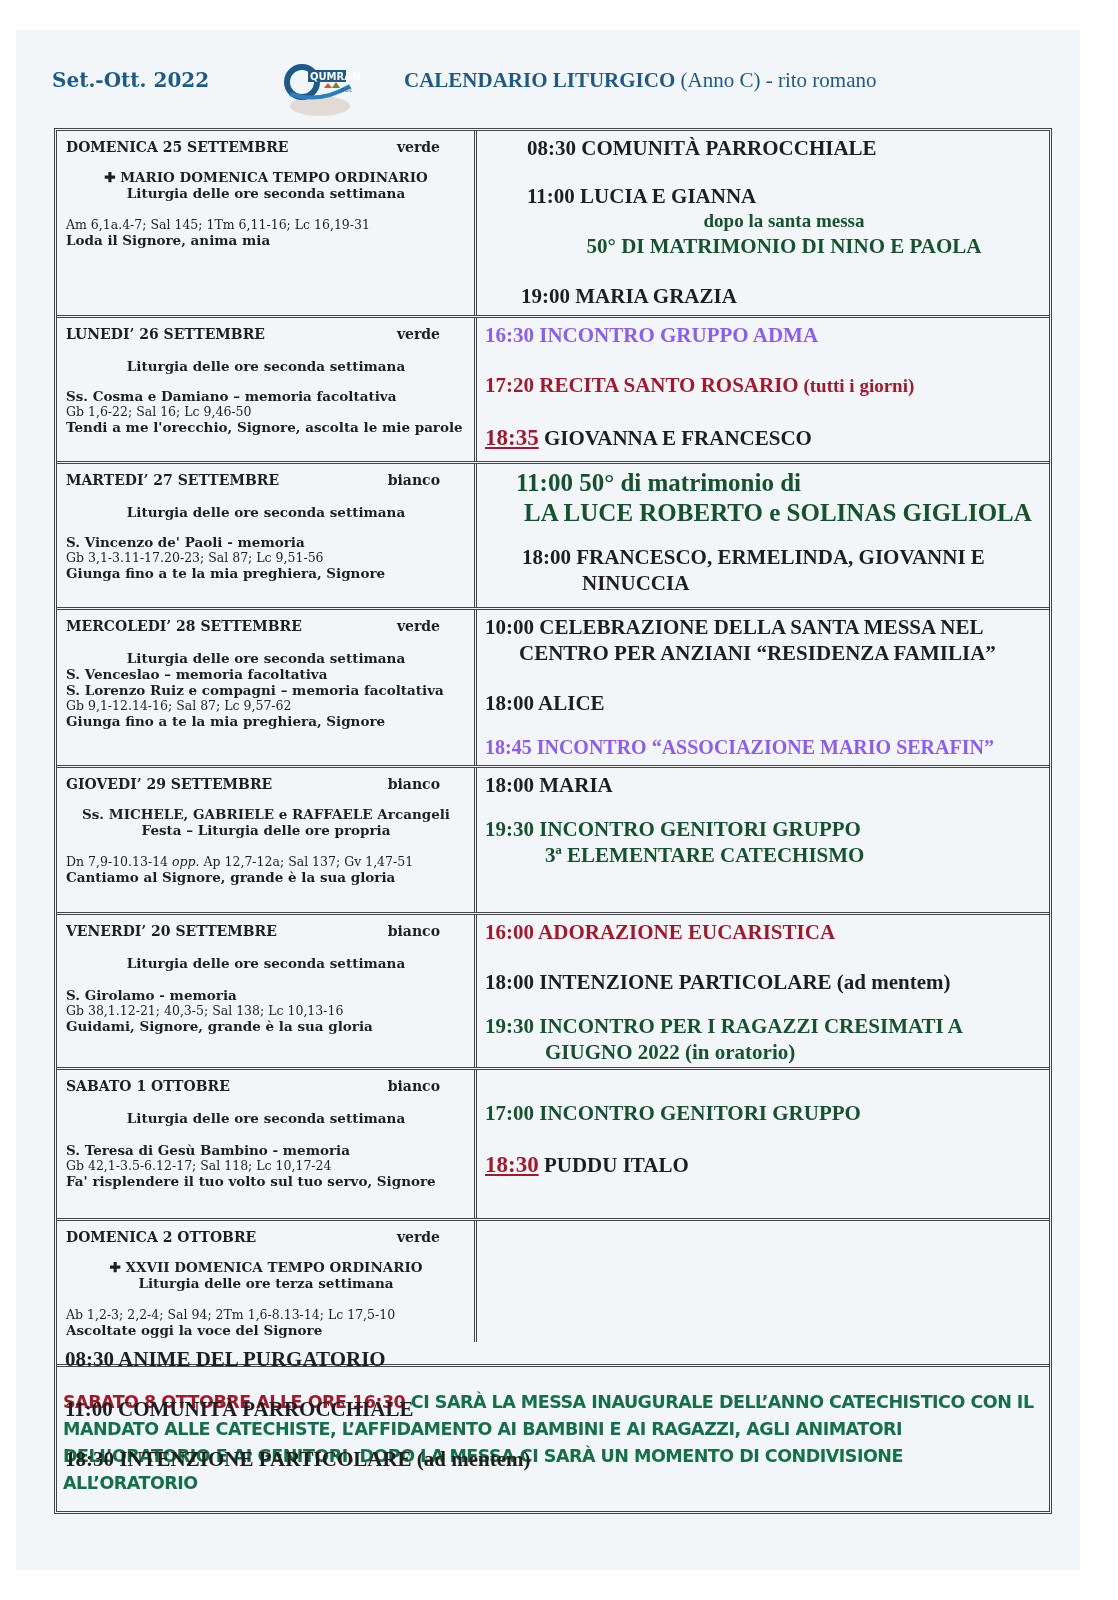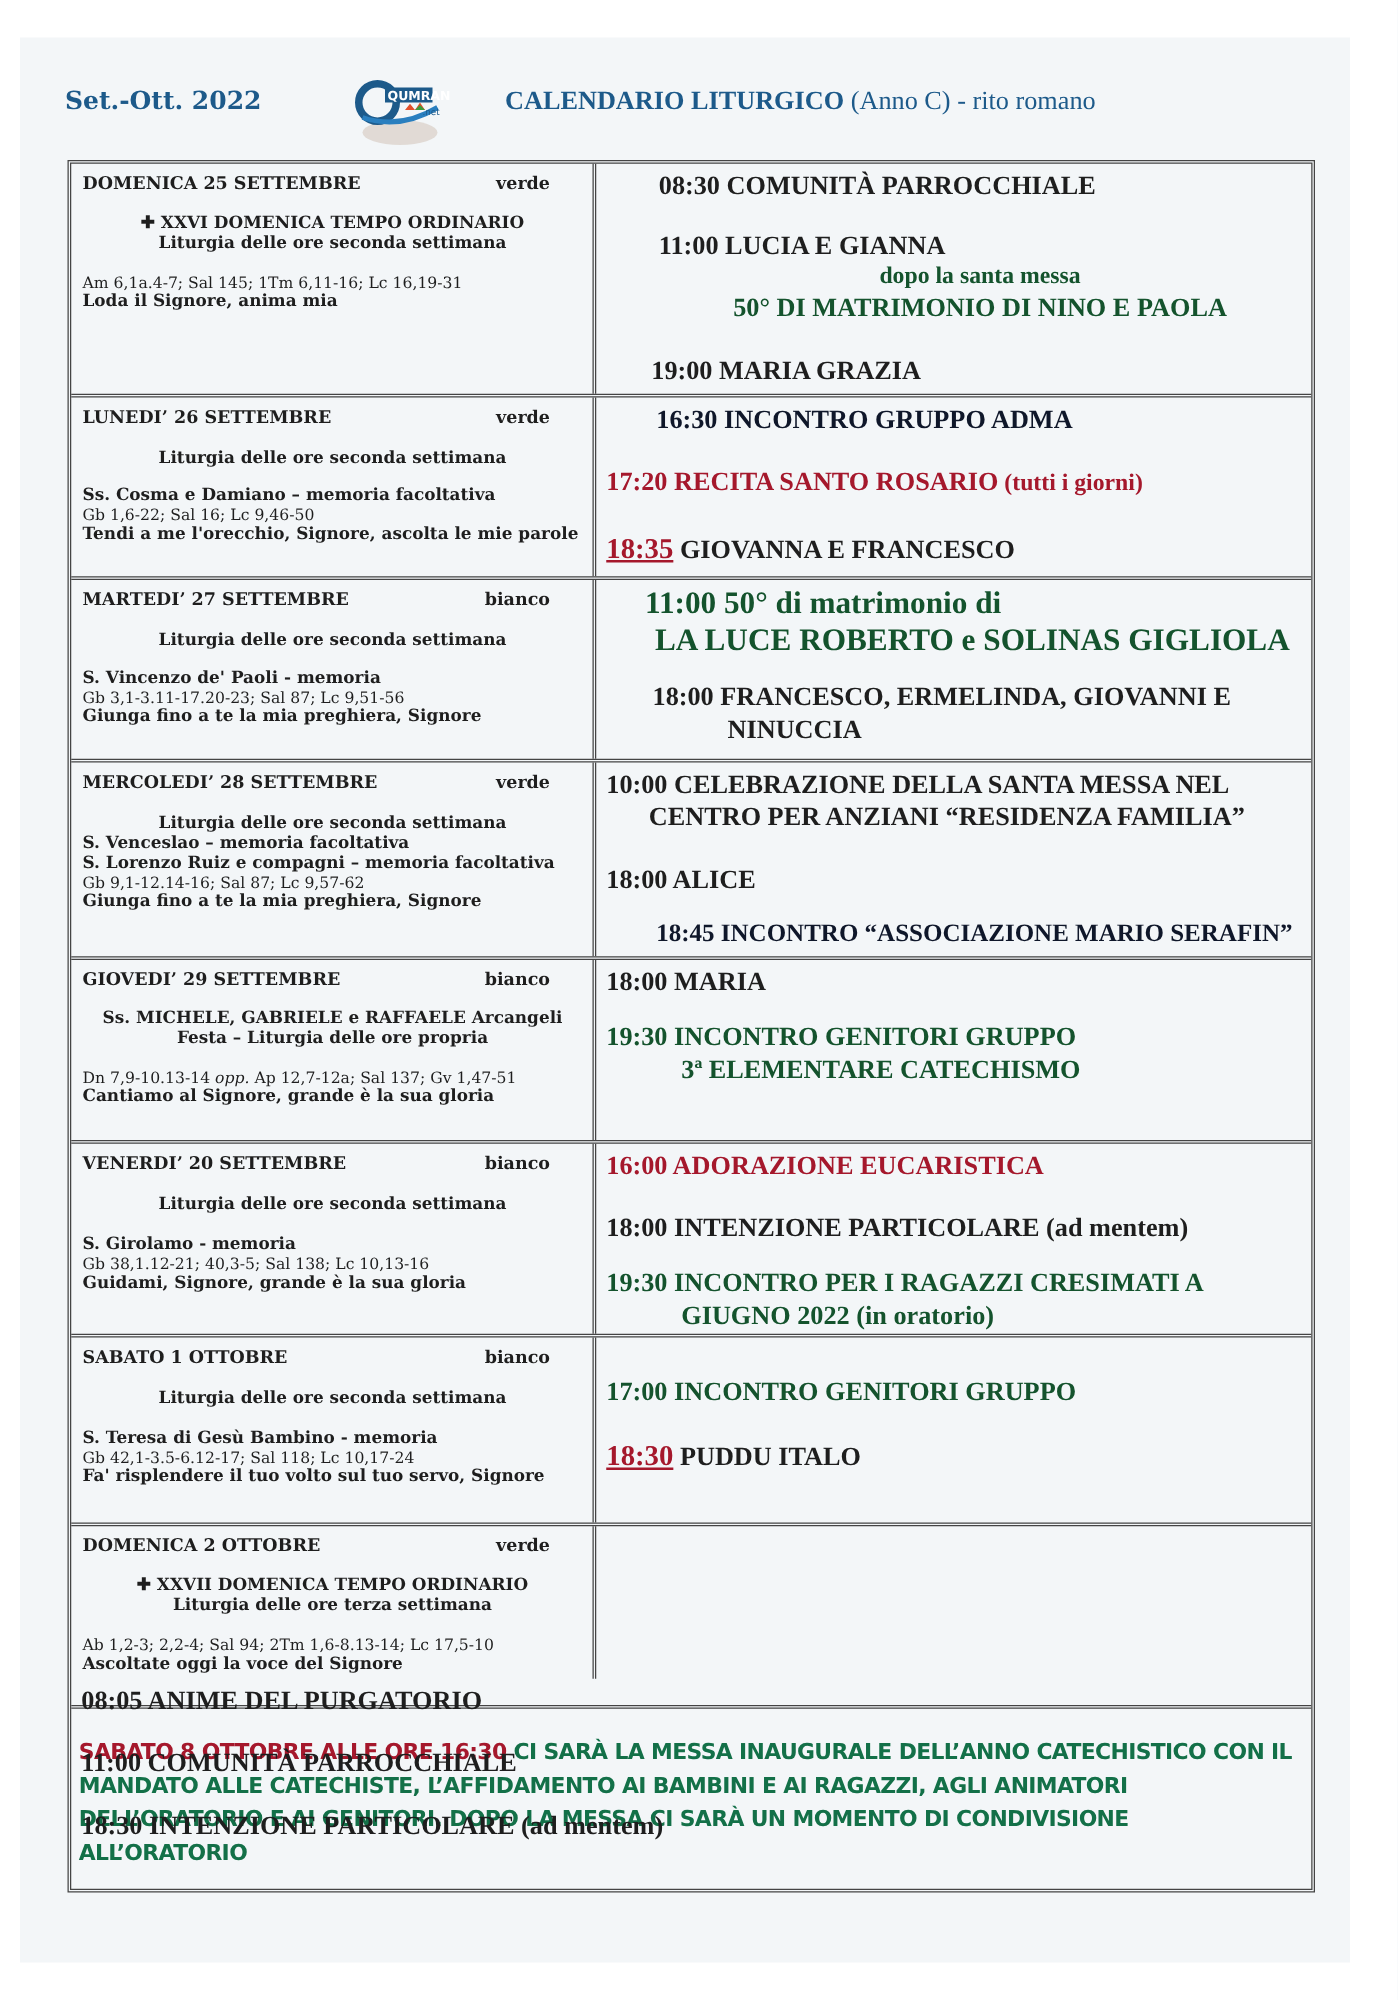--- a/index.html
+++ b/index.html
@@ -55,21 +55,21 @@
   .cbold { font-weight: bold; }
   .readings { font-family: "DejaVu Serif", serif; font-size: 12.5px; }
   .antiphon { font-family: "DejaVu Serif", serif; font-weight: bold; font-size: 13.5px; }
   .saint { font-family: "DejaVu Serif", serif; font-weight: bold; font-size: 13.5px; }
   .gap { height: 18px; }
 
   .ev {
     font-family: "Liberation Serif", serif; font-weight: bold; font-size: 21px; line-height: 26px;
   }
   .ev.black { color: #1e1e1e; }
-  .ev.blue { color: #0f172a; margin-left: 40px; }
+  .ev.blue { color: #8b5cf6; }
   .ev.red { color: #a5182c; }
   .ev.green { color: #14532d; }
   .ev.big { font-size: 25px; line-height: 30px; }
   .ev .t-red { color: #a5182c; text-decoration: underline; font-size: 23px; }
   .ev-indent { padding-left: 60px; }
   .ev-indent2 { padding-left: 34px; }
   .ev-center { text-align: center; }
 
   .notice {
     padding: 22px 6px 14px 6px;
@@ -104,21 +104,21 @@
 
 <div class="grid">
 
   <div class="row" style="height:184px;gap:42px;">
     <div class="cell-left">
       <div class="day-head">
           <span>DOMENICA 25 SETTEMBRE</span>
           <span>verde</span>
         </div>
       <div class="gap" style="height:14px"></div>
-      <div class="center cbold">✚ XXVI DOMENICA TEMPO ORDINARIO</div>
+      <div class="center cbold">✚ MARIO DOMENICA TEMPO ORDINARIO</div>
       <div class="center cbold">Liturgia delle ore seconda settimana</div>
       <div class="gap" style="height:16px"></div>
       <div class="readings">Am 6,1a.4-7; Sal 145; 1Tm 6,11-16; Lc 16,19-31</div>
       <div class="antiphon">Loda il Signore, anima mia</div>
     </div>
     <div class="cell-right">
       <div class="ev black">08:30 COMUNITÀ PARROCCHIALE</div>
       <div class="gap" style="height:22px"></div>
       <div class="ev black">11:00 LUCIA E GIANNA</div>
       <div class="ev green ev-center" style="font-size:19px;line-height:24px;">dopo la santa messa</div>
@@ -267,21 +267,21 @@
           <span>verde</span>
         </div>
       <div class="gap" style="height:14px"></div>
       <div class="center cbold">✚ XXVII DOMENICA TEMPO ORDINARIO</div>
       <div class="center cbold">Liturgia delle ore terza settimana</div>
       <div class="gap" style="height:16px"></div>
       <div class="readings">Ab 1,2-3; 2,2-4; Sal 94; 2Tm 1,6-8.13-14; Lc 17,5-10</div>
       <div class="antiphon">Ascoltate oggi la voce del Signore</div>
     </div>
     <div class="cell-right">
-      <div class="ev black">08:05 ANIME DEL PURGATORIO</div>
+      <div class="ev black">08:30 ANIME DEL PURGATORIO</div>
       <div class="gap" style="height:24px"></div>
       <div class="ev black">11:00 COMUNITÀ PARROCCHIALE</div>
       <div class="gap" style="height:24px"></div>
       <div class="ev black"><span>18:30 INTENZIONE PARTICOLARE</span><span> (ad mentem)</span></div>
     </div>
   </div>
 
   <div class="notice">
     <span class="red">SABATO 8 OTTOBRE ALLE ORE 16:30</span><span> CI SARÀ LA MESSA INAUGURALE DELL’ANNO CATECHISTICO CON IL MANDATO ALLE CATECHISTE, L’AFFIDAMENTO AI BAMBINI E AI RAGAZZI, AGLI ANIMATORI DELL’ORATORIO E AI GENITORI. DOPO LA MESSA CI SARÀ UN MOMENTO DI CONDIVISIONE ALL’ORATORIO</span>
   </div>

